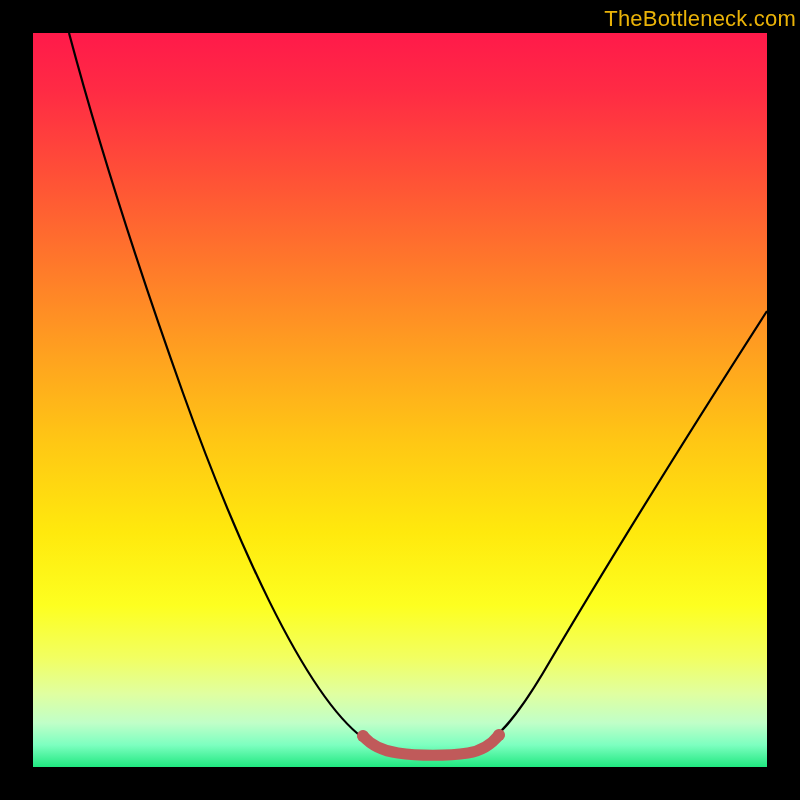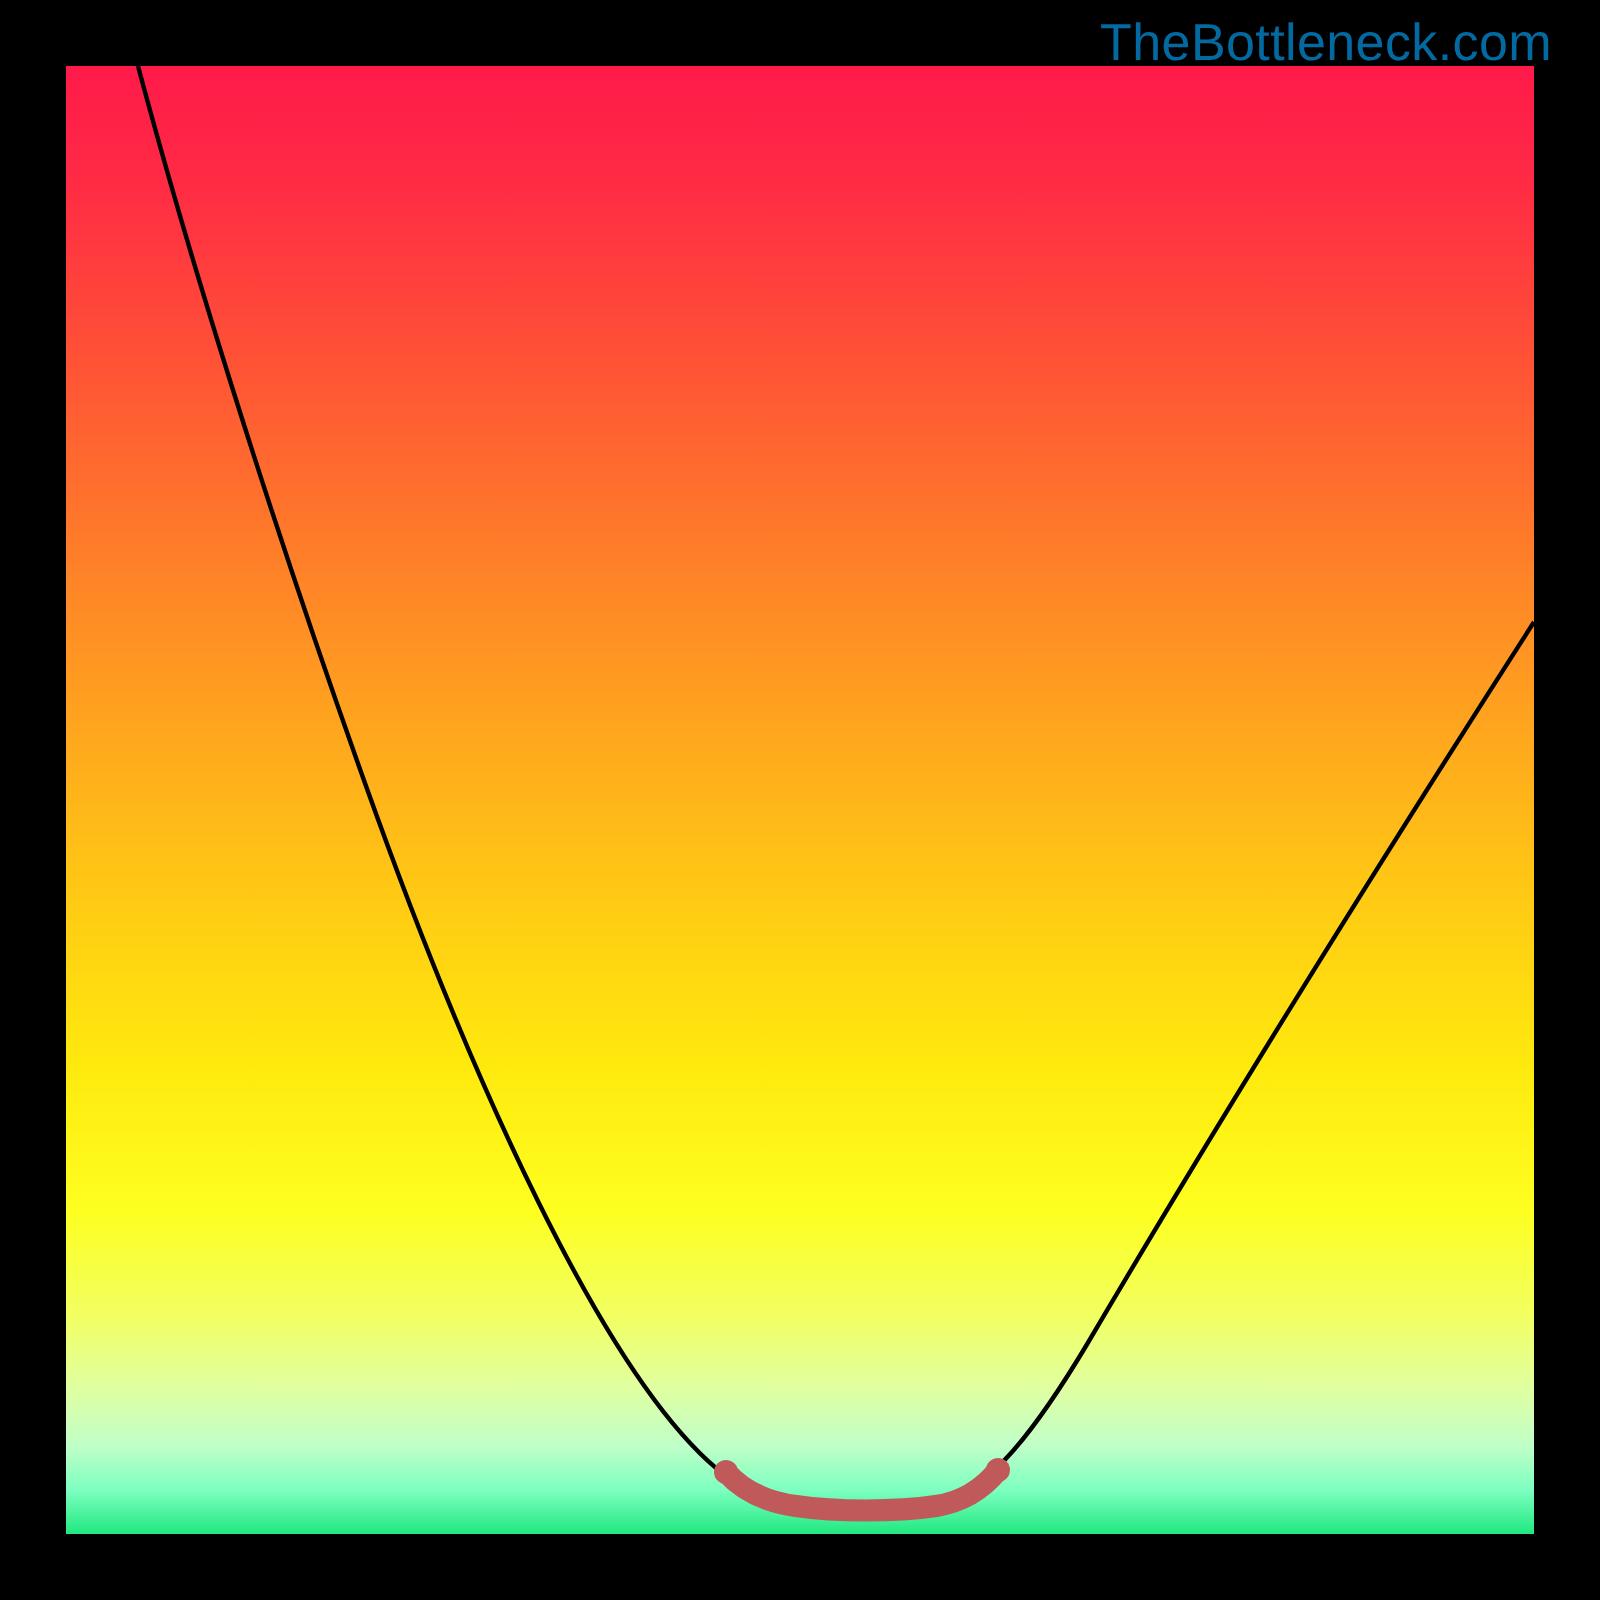--- a/index.html
+++ b/index.html
@@ -13,23 +13,23 @@
   }
   .frame {
     position: relative;
     width: 800px;
     height: 800px;
     background: #000;
   }
   .watermark {
     position: absolute;
     top: 6px;
-    right: 24px;
-    color: #0369a1;
-    font-size: 26px;
+    right: 4px;
+    color: #eab308;
+    font-size: 22px;
     font-weight: 500;
     letter-spacing: 0.2px;
     z-index: 10;
   }
   .plot-area {
     position: absolute;
     left: 33px;
     top: 33px;
     width: 734px;
     height: 734px;

